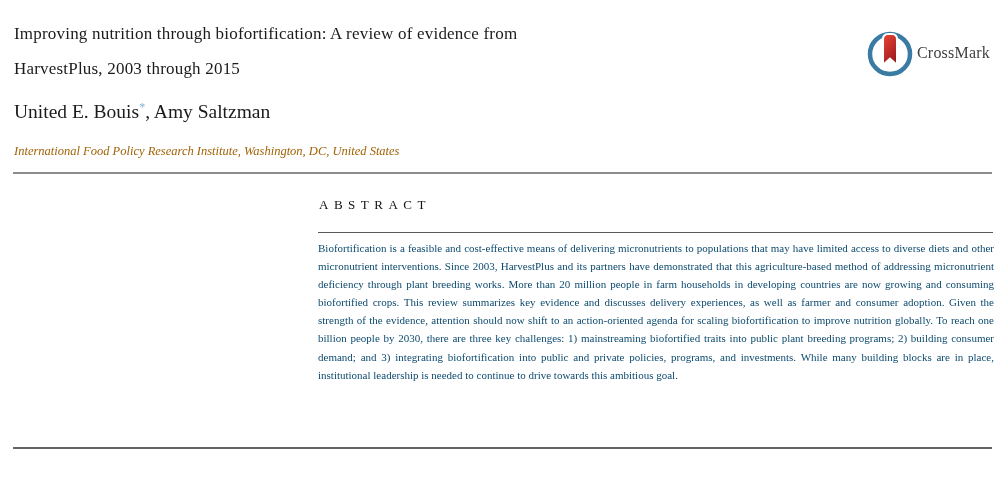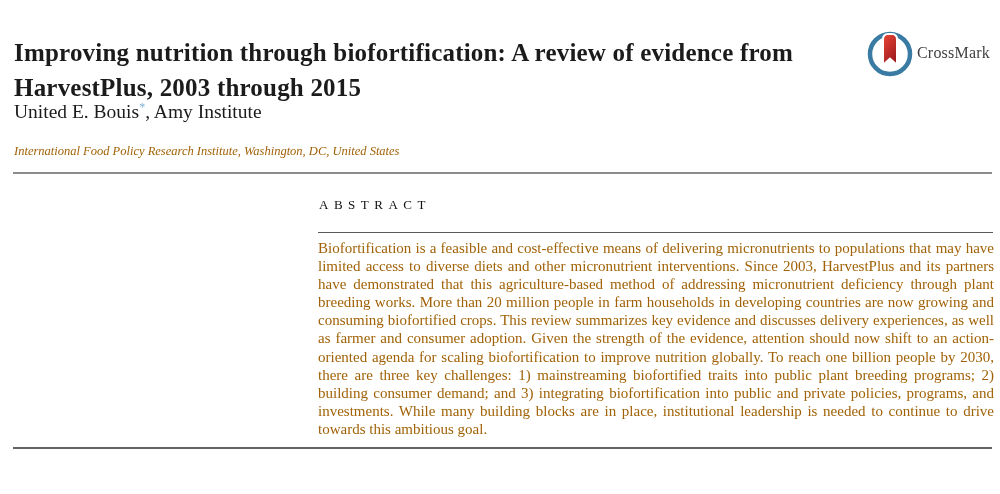--- a/index.html
+++ b/index.html
@@ -10,26 +10,25 @@
     height: 494px;
     background: #ffffff;
     font-family: "Liberation Serif", "DejaVu Serif", serif;
     color: #1a1a1a;
     overflow: hidden;
   }
   .title {
     position: absolute;
     left: 14px;
     top: 16px;
-    font-size: 25px;
-    font-weight: 700;
+    font-size: 17px;
+    font-weight: 400;
     line-height: 35px;
     color: #1b1b1b;
     letter-spacing: 0.2px;
-    margin-top: 19px;
   }
   .title .tline { display: block; white-space: nowrap; }
   .crossmark {
     position: absolute;
     left: 866px;
     top: 27px;
     width: 128px;
     height: 52px;
     display: flex;
     align-items: center;
@@ -80,24 +79,24 @@
     font-size: 13px;
     font-weight: 400;
     letter-spacing: 5.5px;
     color: #111111;
   }
   .abstract-text {
     position: absolute;
     left: 318px;
     top: 239px;
     width: 676px;
-    font-size: 15px;
+    font-size: 11px;
     line-height: 18.1px;
     text-align: justify;
-    color: #a16207;
+    color: #0c4a6e;
   }
 </style>
 </head>
 <body>
 
 <div class="page">
 
   <h1 class="title">
     <span class="tline">Improving nutrition through biofortification: A review of evidence from</span>
     <span class="tline">HarvestPlus, 2003 through 2015</span>
@@ -111,21 +110,21 @@
           <stop offset="1" stop-color="#9e1b20"></stop>
         </linearGradient>
       </defs>
       <circle cx="24" cy="25" r="20" fill="#ffffff" stroke-width="4.5" stroke="#3a7ba3"></circle>
       <path d="M17 10.5 Q17 5 22 5 L26 5 Q31 5 31 10.5 L31 36 L24 29.5 L17 36 Z" fill="url(#cmred)" stroke="#ffffff" stroke-width="2"></path>
     </svg>
     <span class="cm-label">CrossMark</span>
   </a>
 
   <div class="authors">
-    <span>United E. Bouis</span><sup class="corr">*</sup><span>, Amy Institute</span>
+    <span>United E. Bouis</span><sup class="corr">*</sup><span>, Amy Saltzman</span>
   </div>
 
   <div class="affiliation">International Food Policy Research Institute, Washington, DC, United States</div>
 
   <div class="rule rule-top"></div>
 
   <h2 class="abstract-heading">ABSTRACT</h2>
   <div class="rule rule-abs"></div>
   <p class="abstract-text">Biofortification is a feasible and cost-effective means of delivering micronutrients to populations that may have limited access to diverse diets and other micronutrient interventions. Since 2003, HarvestPlus and its partners have demonstrated that this agriculture-based method of addressing micronutrient deficiency through plant breeding works. More than 20 million people in farm households in developing countries are now growing and consuming biofortified crops. This review summarizes key evidence and discusses delivery experiences, as well as farmer and consumer adoption. Given the strength of the evidence, attention should now shift to an action-oriented agenda for scaling biofortification to improve nutrition globally. To reach one billion people by 2030, there are three key challenges: 1) mainstreaming biofortified traits into public plant breeding programs; 2) building consumer demand; and 3) integrating biofortification into public and private policies, programs, and investments. While many building blocks are in place, institutional leadership is needed to continue to drive towards this ambitious goal.</p>
 

